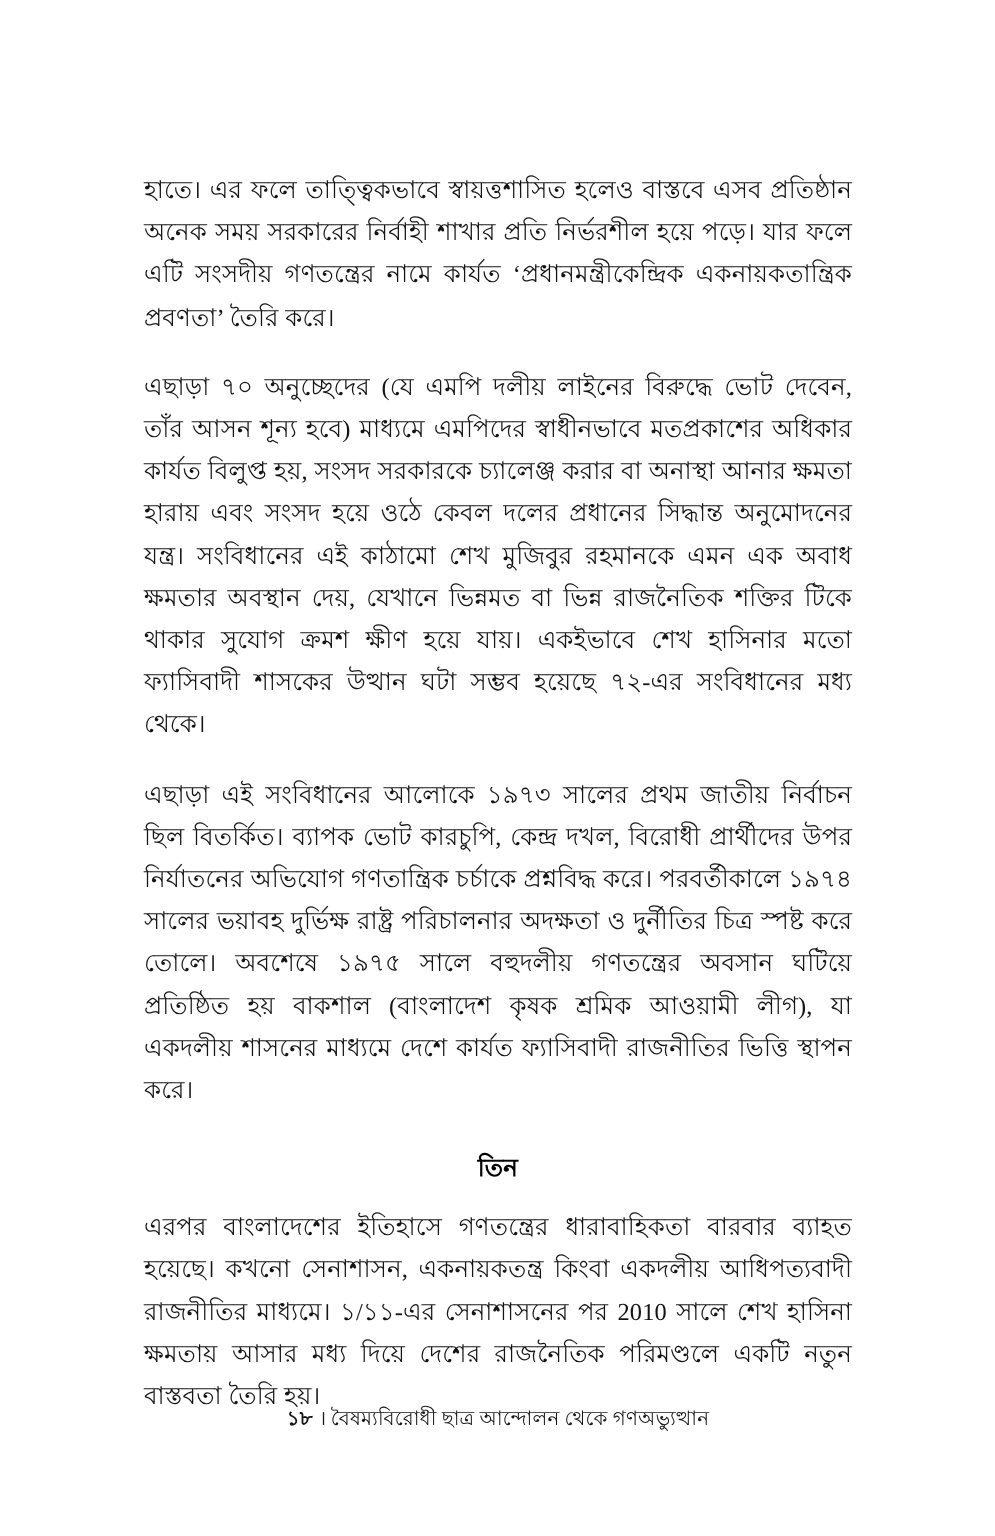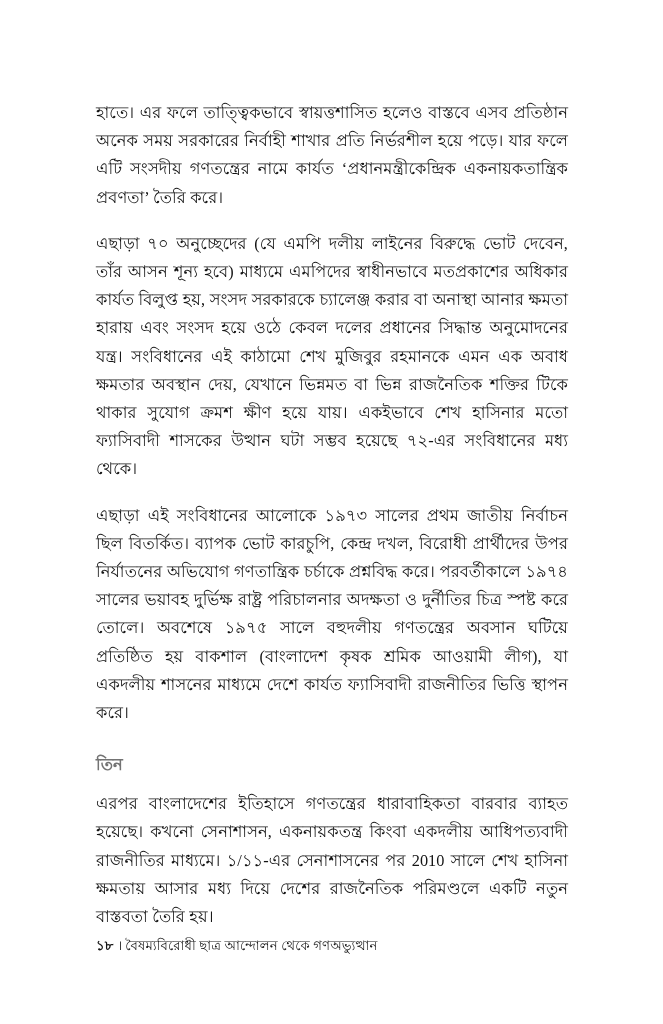--- a/index.html
+++ b/index.html
@@ -24,21 +24,21 @@
     top: 0;
     width: 663px;
     height: 1024px;
     background: #ffffff;
     box-sizing: border-box;
   }
 
   .text-column {
     position: absolute;
     left: 96px;
-    top: 99px;
+    top: 113px;
     width: 472px;
   }
 
   .para {
     margin: 0 0 18px 0;
     font-size: 16.3px;
     line-height: 28.2px;
     text-align: justify;
     text-justify: inter-word;
     word-spacing: 0.02em;
@@ -49,33 +49,33 @@
 
   .para:last-child {
     margin-bottom: 0;
   }
 
   .section-heading {
     margin: 26px 0 13px 0;
     font-size: 16.3px;
     line-height: 24px;
     font-weight: 700;
-    text-align: left;
-    color: #737373;
+    text-align: center;
+    color: #000000;
     letter-spacing: 0.01em;
   }
 
   .footer {
     position: absolute;
     left: 96px;
     top: 936px;
     width: 472px;
     font-size: 13.2px;
     line-height: 20px;
-    text-align: left;
+    text-align: center;
     color: #161616;
     letter-spacing: 0.01em;
     white-space: nowrap;
   }
 
   .footer .pg-num { font-weight: 600; }
   .footer .sep {
     padding: 0 3px 0 4px;
   }
 </style>

